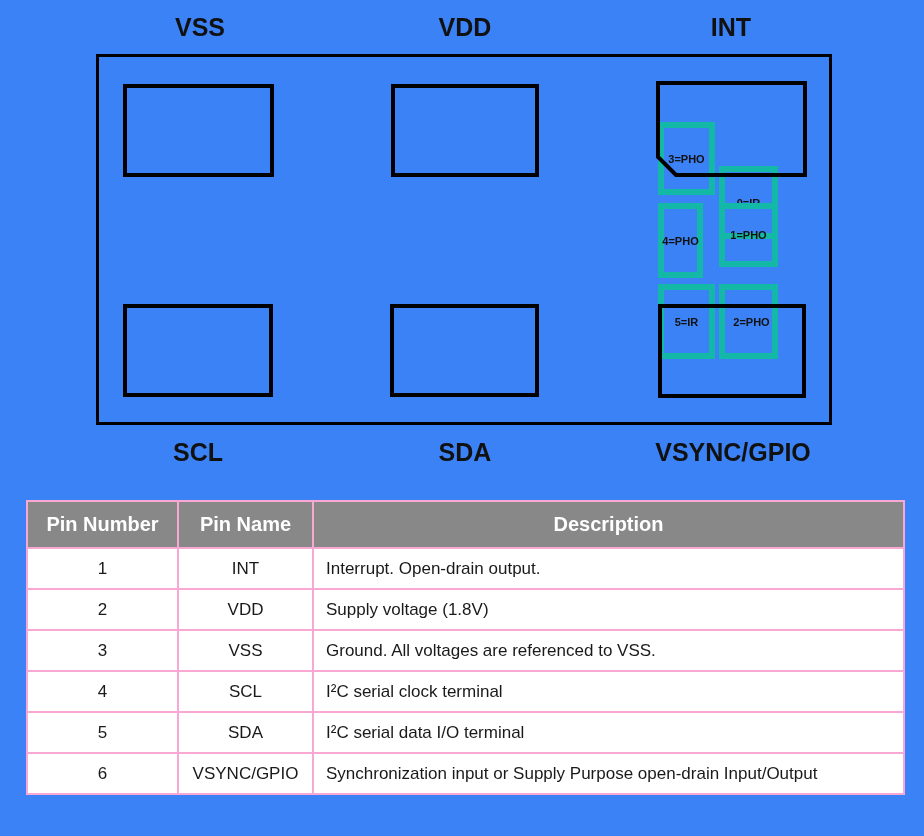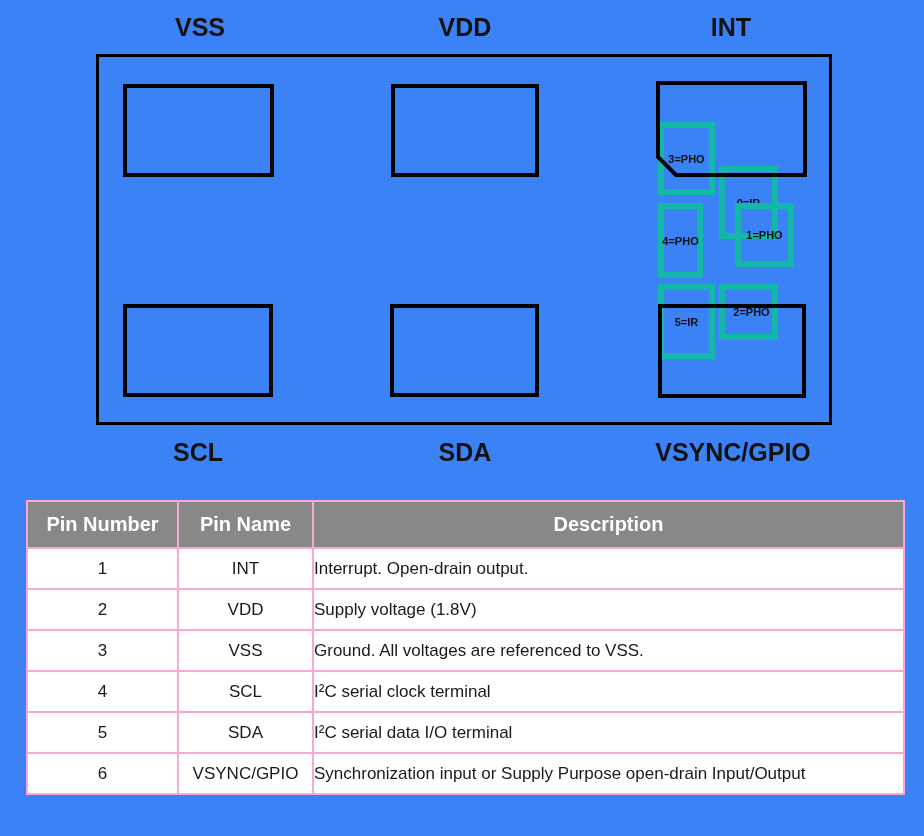--- a/index.html
+++ b/index.html
@@ -57,23 +57,23 @@
     justify-content: center;
     font-weight: bold;
     font-size: 11px;
     color: #111111;
     z-index: 2;
     letter-spacing: 0px;
   }
   .cell-0 { left: 658px; top: 122px; width: 57px; height: 73px; }
   .cell-1 { left: 719px; top: 122px; width: 59px; height: 73px; margin-top: 44px; }
   .cell-2 { left: 658px; top: 203px; width: 45px; height: 75px; }
-  .cell-3 { left: 719px; top: 203px; width: 59px; height: 64px; margin-left: 16px; }
+  .cell-3 { left: 719px; top: 203px; width: 59px; height: 64px; }
   .cell-4 { left: 658px; top: 284px; width: 57px; height: 75px; justify-content: center; }
-  .cell-5 { left: 719px; top: 284px; width: 59px; height: 56px; padding-left: 6px; }
+  .cell-5 { left: 719px; top: 284px; width: 59px; height: 75px; padding-left: 6px; }
 
   
   .pin-table {
     position: absolute;
     left: 26px; top: 500px;
     width: 877px;
     border-collapse: collapse;
     table-layout: fixed;
   }
   .pin-table th, .pin-table td {
@@ -92,21 +92,21 @@
   .pin-table td {
     color: #1a1a1a;
     font-size: 17px;
     height: 41px;
     text-align: center;
     padding: 0;
     background: #ffffff;
   }
   .pin-table td.desc {
     text-align: left;
-    padding-left: 0;
+    padding-left: 12px;
   }
   .col-num  { width: 151px; }
   .col-name { width: 135px; }
   .col-desc { width: 591px; }
 </style>
 </head>
 <body>
 
 <div class="page">
 

